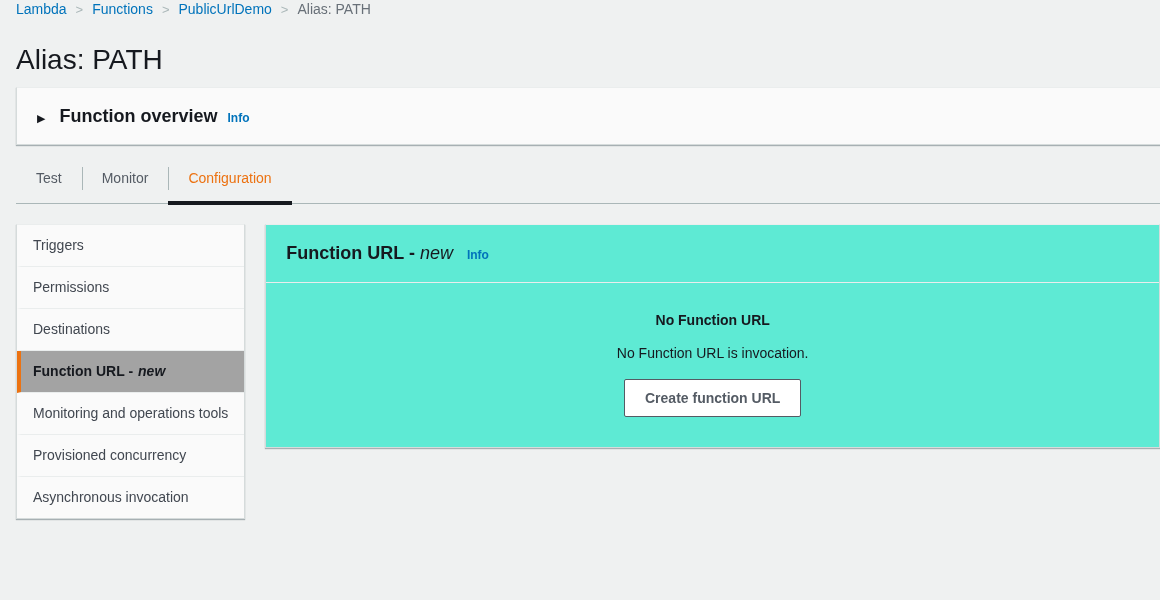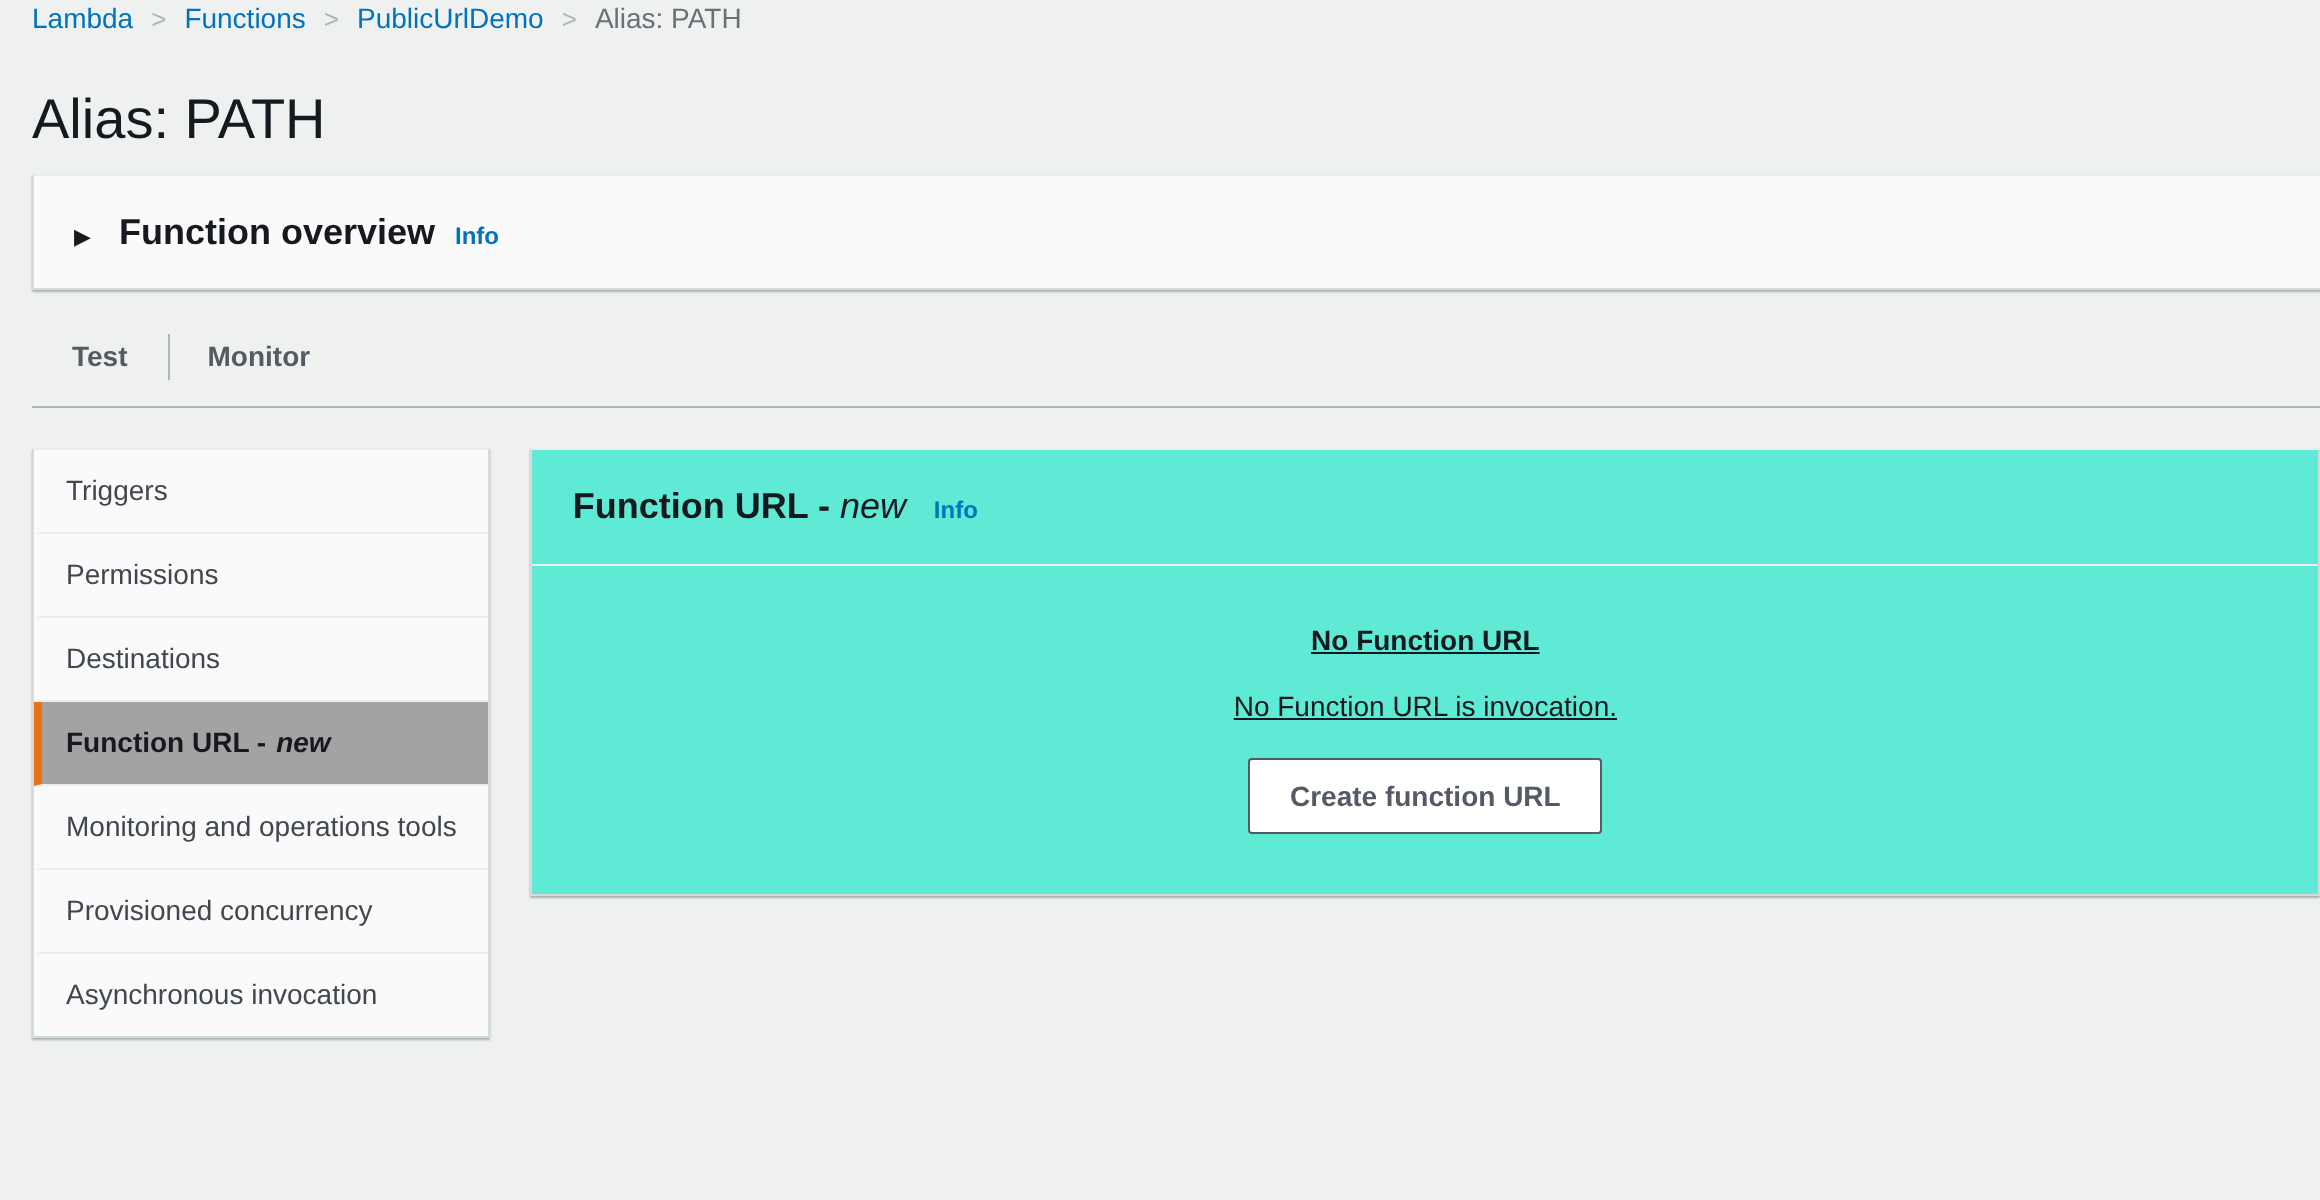--- a/index.html
+++ b/index.html
@@ -53,21 +53,21 @@
   .tabs-bar {
     margin: 13px 0 0 16px;
     width: 1598px;
     display: flex;
     border-bottom: 1px solid #aab7b8;
   }
   .tab {
     position: relative;
     padding: 12px 20px 16px 20px;
     font-size: 14px; line-height: 17px;
-    font-weight: 700;
+    font-weight: 400;
     color: #545b64;
     cursor: pointer;
     white-space: nowrap;
   }
   .tab + .tab::before {
     content: "";
     position: absolute; left: 0; top: 9px; bottom: 13px; width: 1px;
     background: #aab7b8;
   }
   .tab.active { color: #ec7211; }
@@ -100,21 +100,21 @@
     color: #16191f;
   }
   .suffix-italic { font-style: italic; margin-left: 5px; }
   .suffix-italic:empty { margin-left: 0; }
 
   
   .main-panel { margin-left: 20px; width: 1326px; background: #5eead4; }
   .panel-header { padding: 16px 20px; border-bottom: 1px solid #eaeded; }
   .panel-title { font-size: 18px; font-weight: 700; line-height: 25px; display: inline; }
   .panel-title .suffix-italic { font-weight: 400; }
-  .panel-body { text-align: center; padding: 28px 20px 30px 20px; text-decoration: underline; }
+  .panel-body { text-align: center; padding: 28px 20px 30px 20px; }
   .empty-title { font-size: 14px; font-weight: 700; line-height: 18px; }
   .empty-desc { font-size: 14px; line-height: 20px; margin-top: 14px; }
   .create-btn {
     margin-top: 16px;
     display: inline-block;
     background: #ffffff;
     border: 1px solid #545b64;
     border-radius: 2px;
     color: #545b64;
     font-family: inherit;
@@ -135,20 +135,21 @@
 
 <section class="card overview-card">
   <span class="expand-arrow">▶</span>
   <span class="overview-title">Function overview</span>
   <a class="info-link">Info</a>
 </section>
 
 <div class="tabs-bar">
   <div class="tab">Test</div>
   <div class="tab">Monitor</div>
+  <div class="tab active">Configuration</div>
 </div>
 
 <div class="content">
 
   <aside class="card sidebar">
     <div class="side-item">
       <span>Triggers</span><span class="suffix-italic"></span>
     </div>
     <div class="side-item">
       <span>Permissions</span><span class="suffix-italic"></span>

